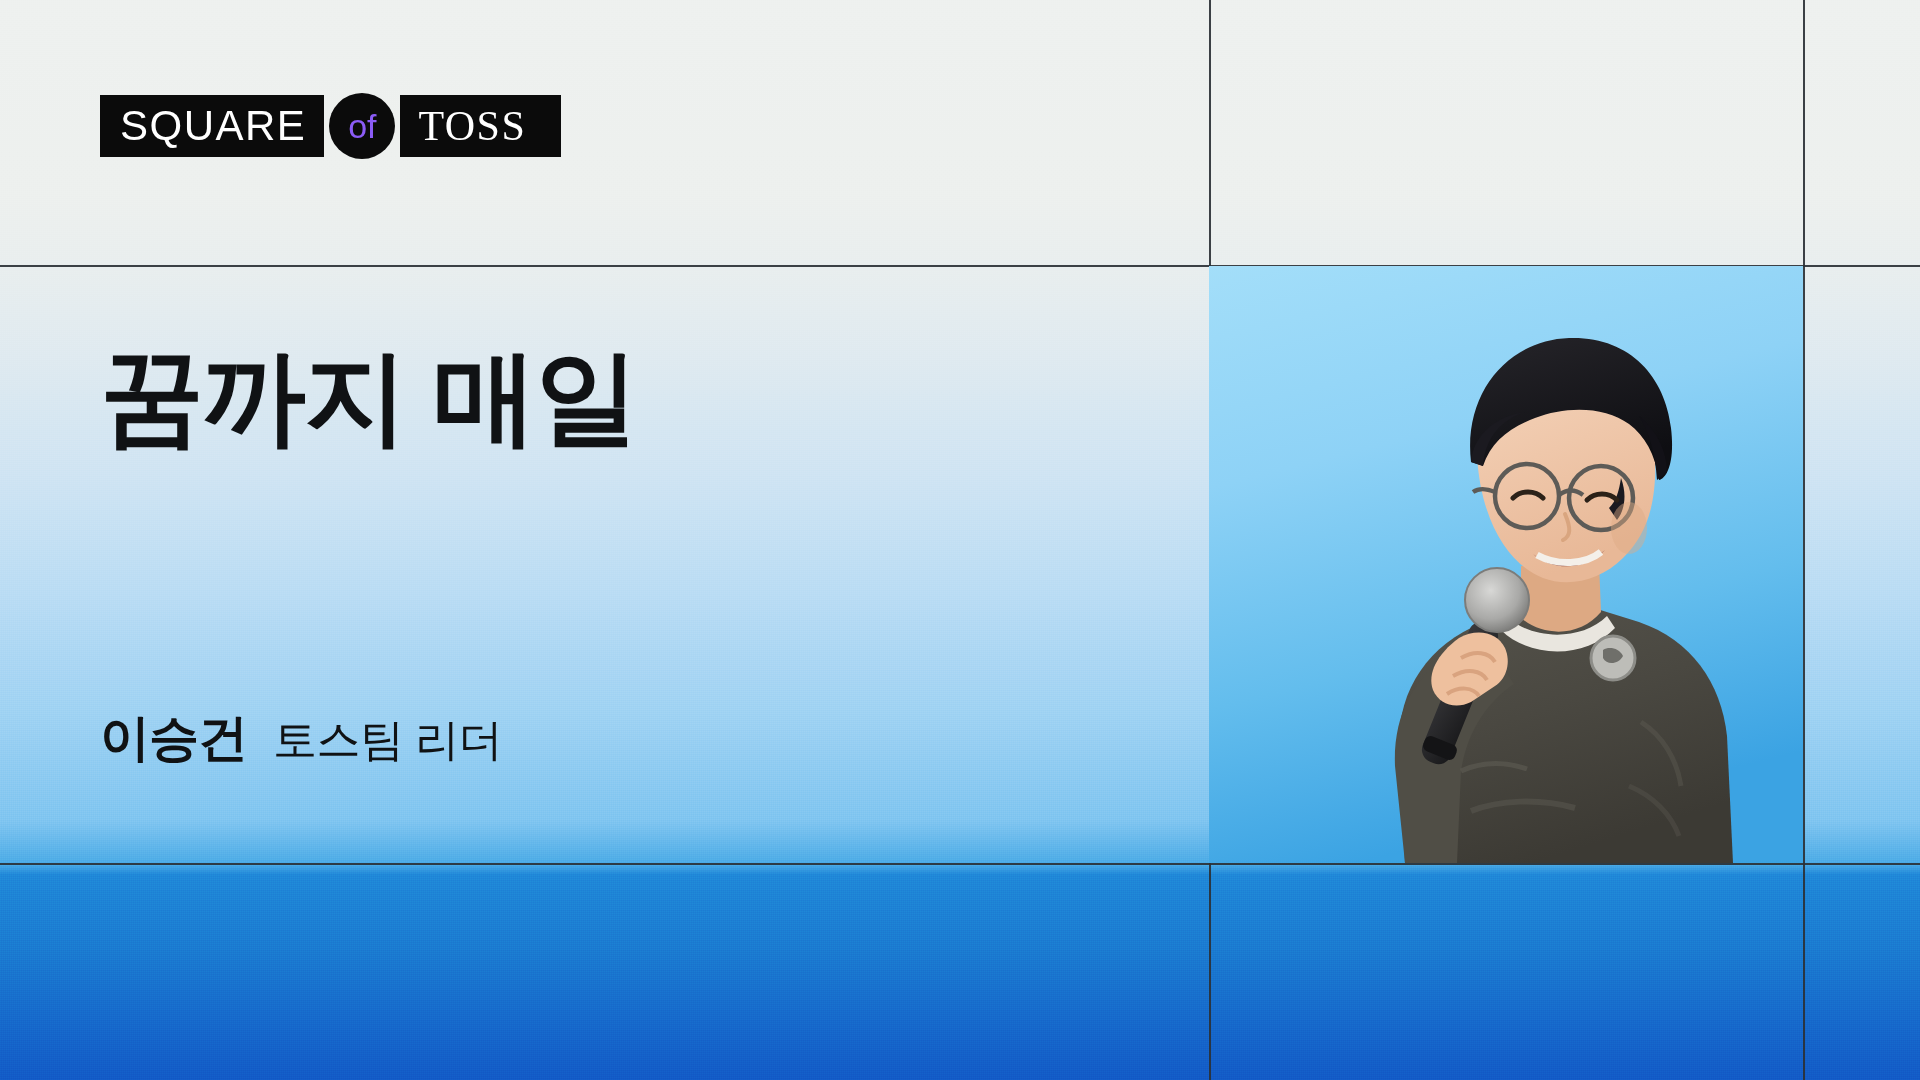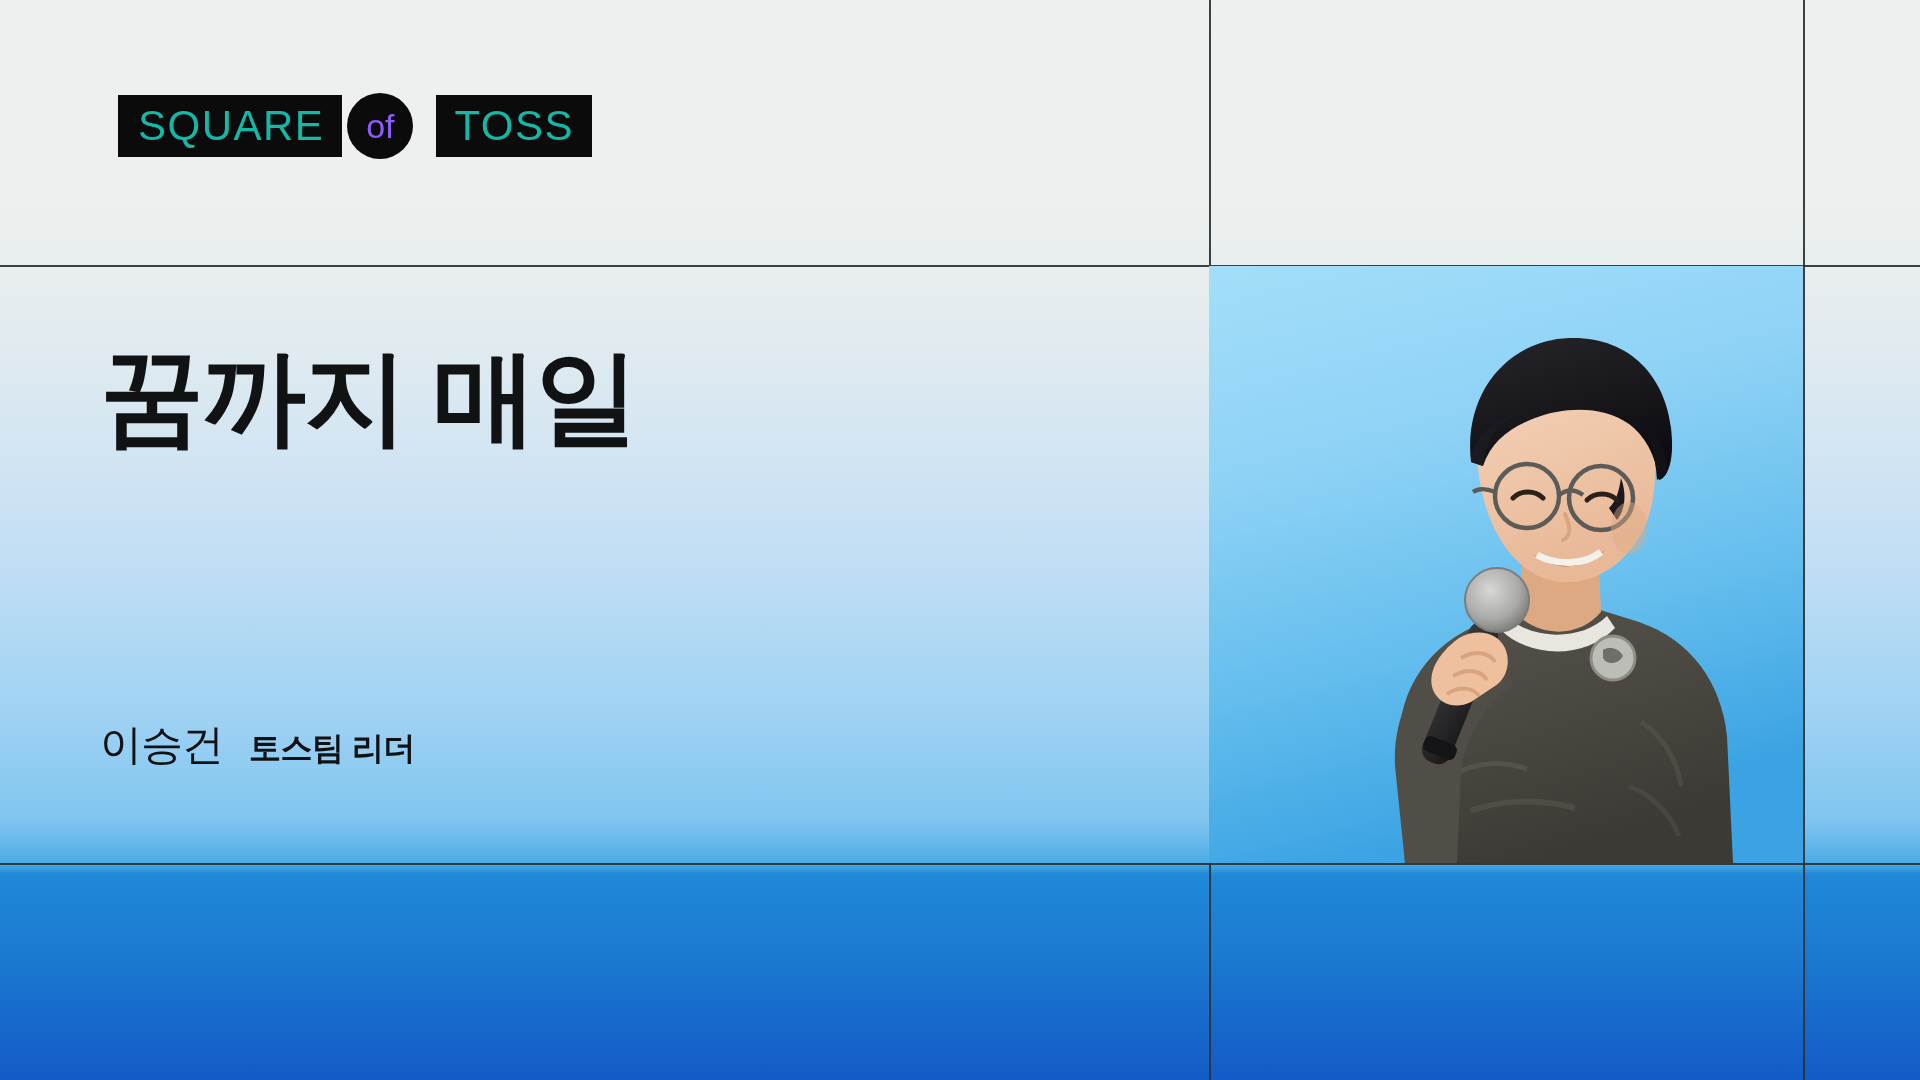--- a/index.html
+++ b/index.html
@@ -38,28 +38,28 @@
   .rule{position:absolute;background:#2b3136;opacity:.92;}
   .rule.h{left:0;width:1920px;height:2px;}
   .rule.v{top:0;width:2px;}
 
   
   #logo{
     position:absolute;left:100px;top:95px;
     display:flex;align-items:center;height:62px;
   }
   .logo-box{
-    background:#0b0b0b;color:#14b8a6;
+    background:#0b0b0b;color:#ffffff;
     height:62px;display:flex;align-items:center;
     padding:0 16px;box-sizing:border-box;
     font-size:42px;font-weight:400;letter-spacing:1.5px;
-    line-height:1;font-family:"Liberation Sans","DejaVu Sans",sans-serif;margin-left:18px;
+    line-height:1;font-family:"Liberation Sans","DejaVu Sans",sans-serif;
   }
   #logo-square{padding:0 18px 0 20px;}
-  #logo-toss{padding:0 18px 0 18px;}
+  #logo-toss{padding:0 35px 0 18px;font-family:Liberation Serif, serif;}
   #logo-of{
     width:66px;height:66px;border-radius:50%;
     background:#0b0b0b;color:#8b5cf6;
     display:flex;align-items:center;justify-content:center;
     font-size:34px;font-weight:400;margin:0 5px;
     font-family:"Liberation Sans","DejaVu Sans",sans-serif;
   }
   
   #headline{
     position:absolute;left:100px;top:330px;
@@ -68,22 +68,22 @@
     font-family:"Liberation Sans","DejaVu Sans",sans-serif;
   }
   #headline .line{display:block;white-space:nowrap;text-align:right;}
   
   #speaker{
     position:absolute;left:100px;top:705px;
     display:flex;align-items:baseline;gap:26px;
     color:#101214;
     font-family:"Liberation Sans","DejaVu Sans",sans-serif;
   }
-  #speaker-name{font-size:42px;font-weight:400;letter-spacing:-1px;margin-top:12px;}
-  #speaker-role{font-size:32px;font-weight:700;letter-spacing:-.5px;}
+  #speaker-name{font-size:50px;font-weight:700;letter-spacing:-1px;}
+  #speaker-role{font-size:44px;font-weight:400;letter-spacing:-.5px;}
 
   
   #photo{
     position:absolute;left:1209px;top:266px;width:594px;height:597px;
     overflow:hidden;
     background:linear-gradient(172deg,#9fdcf8 0%,#8fd3f6 28%,#6ec3f0 58%,#4fb0e8 82%,#3aa2e2 100%);
   }
   #photo svg{position:absolute;left:0;top:0;width:100%;height:100%;display:block;}
 </style>
 </head>

